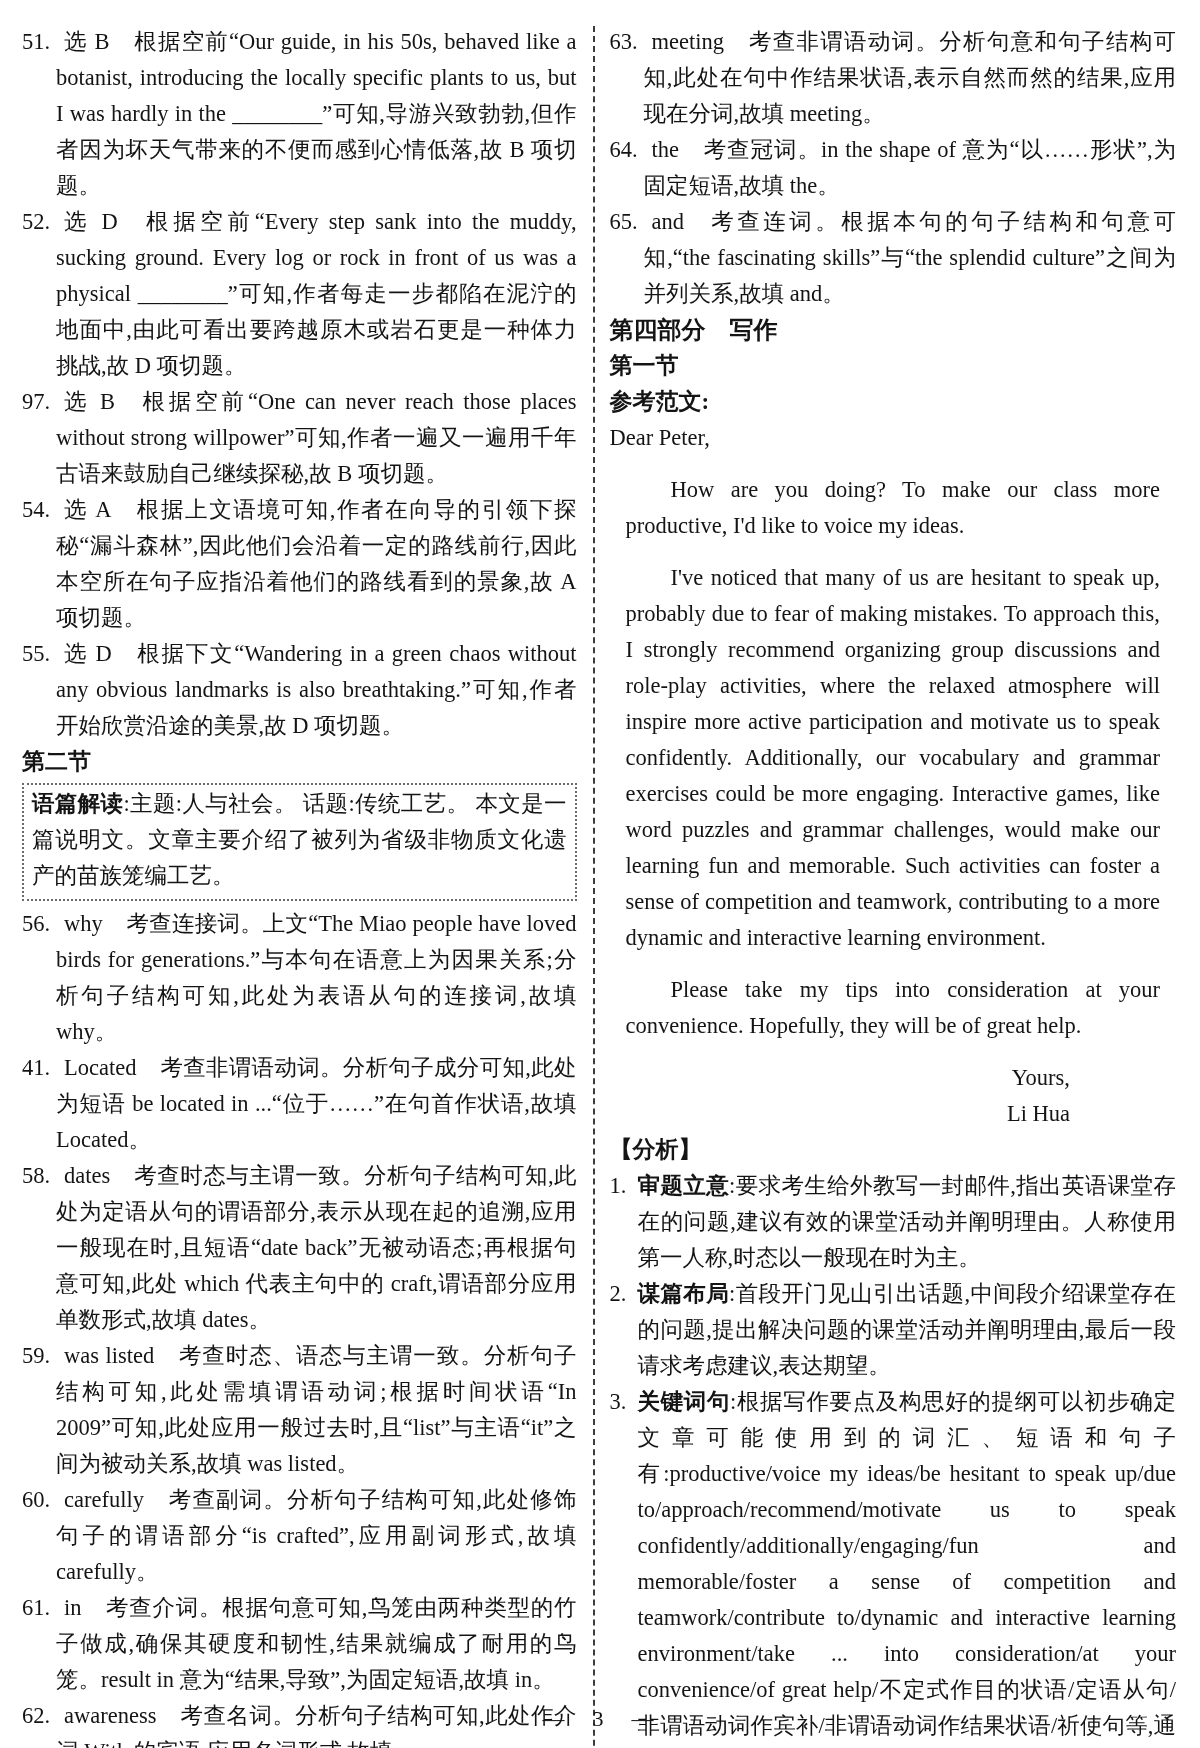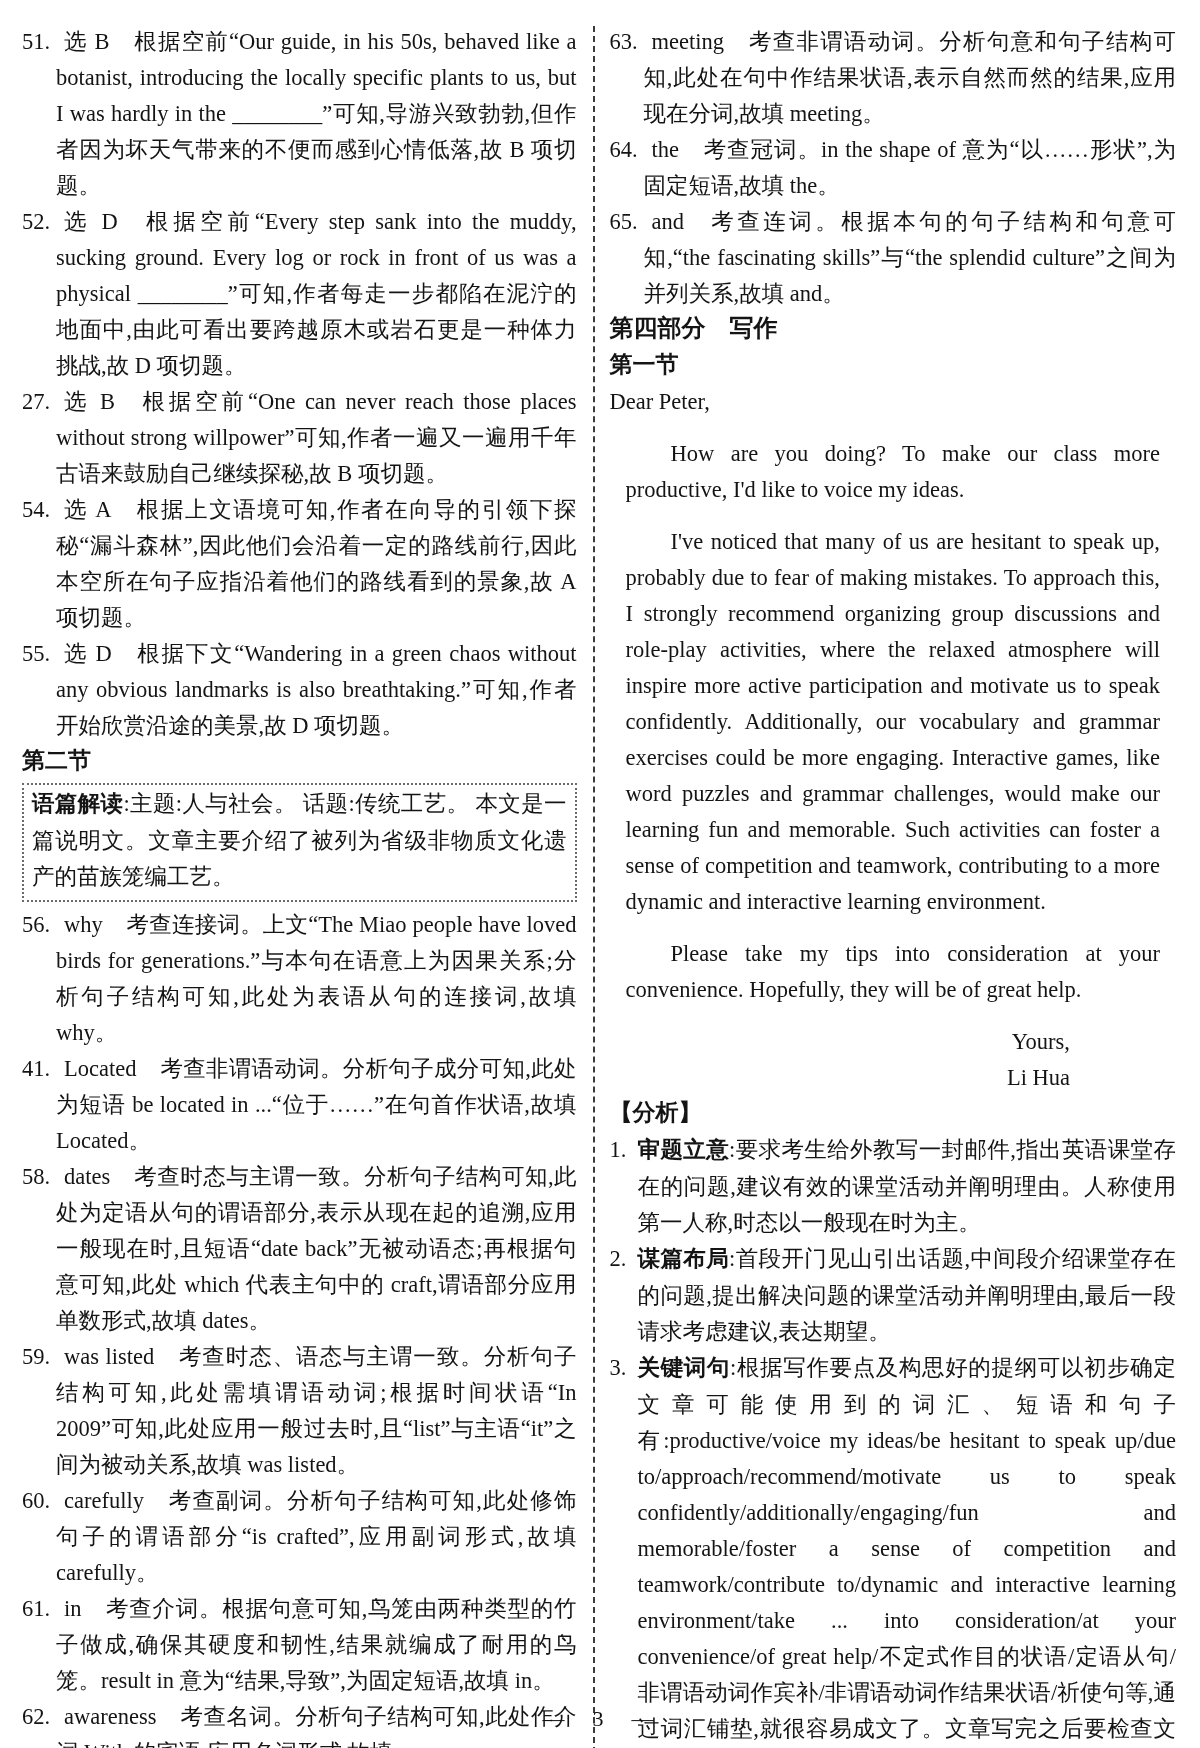--- a/index.html
+++ b/index.html
@@ -10,21 +10,21 @@
   }
   .page{position:relative;width:1176px;height:1748px;overflow:hidden;}
   .cols{display:flex;align-items:stretch;padding:24px 0 0 22px;}
   .col{line-height:36px;text-align:justify;}
   .col-l{width:556px;}
   .col-r{width:568px;}
   .sep{border-left:2px dashed #3c3c3c;margin:2px 15px 6px 16px;}
   .item{position:relative;padding-left:34px;margin:0;}
   .item .num{position:absolute;left:0;top:0;}
   .ans{white-space:pre;margin-right:1.05em;margin-left:8px;}
-  .hei{font-family:Liberation Mono, monospace;font-weight:700;}
+  .hei{font-family:Liberation Serif, serif;font-weight:700;}
   .heading{font-size:23px;text-align:left;}
   .part-heading{font-size:24px;}
   .box{border:2px dotted #6a6a6a;padding:1px 8px 5px 8px;margin:3px 0 5px 0;}
   .letter-p{text-indent:2em;margin:16px;}
   .plain{margin:0;}
   .signoff{text-align:right;padding-right:106px;}
   .analysis-item{position:relative;padding-left:28px;}
   .analysis-item .num{position:absolute;left:0;top:0;}
   .footer{position:absolute;left:0;bottom:16px;width:1196px;text-align:center;font-size:22px;}
   .footer span{margin:0 14px;}
@@ -36,21 +36,21 @@
   <div class="cols">
 
     <div class="col col-l">
       <div class="item">
         <span class="num">51.</span><span class="ans">选 B</span><span>根据空前“Our guide, in his 50s, behaved like a botanist, introducing the locally specific plants to us, but I was hardly in the ________”可知,导游兴致勃勃,但作者因为坏天气带来的不便而感到心情低落,故 B 项切题。</span>
       </div>
       <div class="item">
         <span class="num">52.</span><span class="ans">选 D</span><span>根据空前“Every step sank into the muddy, sucking ground. Every log or rock in front of us was a physical ________”可知,作者每走一步都陷在泥泞的地面中,由此可看出要跨越原木或岩石更是一种体力挑战,故 D 项切题。</span>
       </div>
       <div class="item">
-        <span class="num">27.</span><span class="ans">选 B</span><span>根据空前“One can never reach those places without strong willpower”可知,作者一遍又一遍用千年古语来鼓励自己继续探秘,故 B 项切题。</span>
+        <span class="num">97.</span><span class="ans">选 B</span><span>根据空前“One can never reach those places without strong willpower”可知,作者一遍又一遍用千年古语来鼓励自己继续探秘,故 B 项切题。</span>
       </div>
       <div class="item">
         <span class="num">54.</span><span class="ans">选 A</span><span>根据上文语境可知,作者在向导的引领下探秘“漏斗森林”,因此他们会沿着一定的路线前行,因此本空所在句子应指沿着他们的路线看到的景象,故 A 项切题。</span>
       </div>
       <div class="item">
         <span class="num">55.</span><span class="ans">选 D</span><span>根据下文“Wandering in a green chaos without any obvious landmarks is also breathtaking.”可知,作者开始欣赏沿途的美景,故 D 项切题。</span>
       </div>
 
       <div class="hei heading">第二节</div>
 
@@ -89,20 +89,21 @@
       </div>
       <div class="item">
         <span class="num">64.</span><span class="ans">the</span><span>考查冠词。in the shape of 意为“以……形状”,为固定短语,故填 the。</span>
       </div>
       <div class="item">
         <span class="num">65.</span><span class="ans">and</span><span>考查连词。根据本句的句子结构和句意可知,“the fascinating skills”与“the splendid culture”之间为并列关系,故填 and。</span>
       </div>
 
       <div class="hei heading part-heading">第四部分　写作</div>
       <div class="hei heading">第一节</div>
+      <div class="hei heading">参考范文:</div>
 
       <div>
         <p class="plain">Dear Peter,</p>
         <p class="letter-p">How are you doing? To make our class more productive, I'd like to voice my ideas.</p>
         <p class="letter-p">I've noticed that many of us are hesitant to speak up, probably due to fear of making mistakes. To approach this, I strongly recommend organizing group discussions and role-play activities, where the relaxed atmosphere will inspire more active participation and motivate us to speak confidently. Additionally, our vocabulary and grammar exercises could be more engaging. Interactive games, like word puzzles and grammar challenges, would make our learning fun and memorable. Such activities can foster a sense of competition and teamwork, contributing to a more dynamic and interactive learning environment.</p>
         <p class="letter-p">Please take my tips into consideration at your convenience. Hopefully, they will be of great help.</p>
         <p class="plain signoff">Yours,</p>
         <p class="plain signoff">Li Hua</p>
       </div>
 

